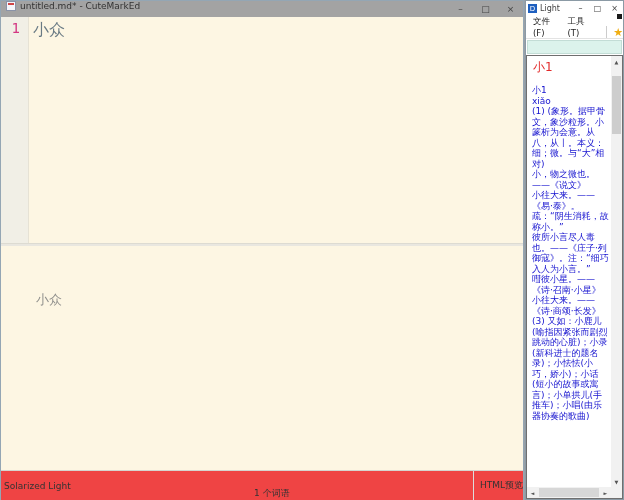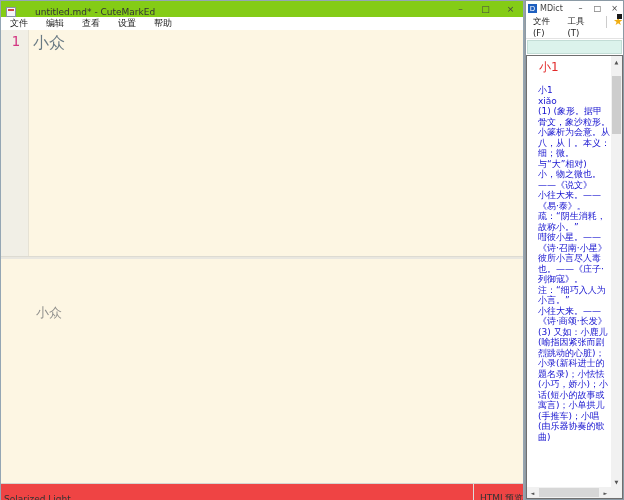--- a/index.html
+++ b/index.html
@@ -2,22 +2,22 @@
 <html><head>
 <meta charset="utf-8">
 <style>
   * { margin:0; padding:0; box-sizing:border-box; }
   html,body { width:624px; height:500px; overflow:hidden; }
   body { position:relative; background:#9aa0a6; font-family:"DejaVu Sans", sans-serif; }
 
   
   .win-editor { position:absolute; left:0; top:0; width:524px; height:500px;
     background:#ffffff; border:1px solid #94a6b4; display:flex; flex-direction:column; }
-  .titlebar { height:16px; display:flex; align-items:flex-end; background:#84cc16;
-    font-size:9px; color:#333; padding-left:5px; flex:0 0 16px;gap:15px; }
+  .titlebar { height:16px; display:flex; align-items:flex-start; background:#a3a3a3;
+    font-size:9px; color:#333; padding-left:5px; flex:0 0 16px; }
   .app-icon { width:10px; height:10px; margin-right:4px; border:1px solid #8a93a8;
     background:#f4f6fb; position:relative; }
   .app-icon::after { content:""; position:absolute; left:1px; top:1px; width:6px; height:2px; background:#d04545; }
   .title-text { white-space:nowrap; }
   .win-controls { margin-left:auto; display:flex; height:100%; }
   .win-btn { width:25px; height:100%; display:flex; align-items:center; justify-content:center;
     font-size:9px; color:#444; }
   .menubar { height:13px; display:flex; align-items:center; background:#ffffff;
     font-size:9px; color:#222; flex:0 0 13px; }
   .menu-item { padding:0 9px; }
@@ -40,34 +40,34 @@
   .status-right { padding-right:0; border-left:1px solid #ddd; padding-left:6px; height:100%; display:flex; align-items:center; }
 
   
   .win-dict { position:absolute; left:525px; top:0; width:99px; height:500px;
     background:#ffffff; border:1px solid #8b9aa5; display:flex; flex-direction:column; }
   .dict-titlebar { flex:0 0 15px; display:flex; align-items:center; font-size:8px; color:#444; padding-left:2px; }
   .dict-app-icon { width:9px; height:9px; background:#1e5fbf; color:#fff; font-size:7px;
     display:flex; align-items:center; justify-content:center; margin-right:3px; }
   .dict-controls { margin-left:auto; display:flex; height:100%; }
   .dict-btn { width:17px; height:100%; display:flex; align-items:center; justify-content:center; font-size:8px; color:#444; }
-  .dict-toolbar { flex:0 0 17px; display:flex; align-items:flex-start; font-size:8.5px; color:#222;
+  .dict-toolbar { flex:0 0 17px; display:flex; align-items:flex-end; font-size:8.5px; color:#222;
     border-bottom:1px solid #e3e3e3; padding-left:3px; position:relative; }
   .dict-menu-item { padding:0 4px; }
   .toolbar-sep { width:1px; height:12px; background:#ccc; margin-left:8px; }
   .star { color:#f0ae13; font-size:11px; margin-left:6px; line-height:1; }
   .overflow-mark { position:absolute; right:1px; top:-2px; width:5px; height:5px; background:#1a1a1a; }
 
   .dict-search { flex:0 0 14px; margin:1px 1px 0 1px; background:#dcf3ec;
     border:1px solid #c3ddd6; font-size:9px; padding:0 2px; outline:none;
     font-family:"DejaVu Sans", sans-serif; }
 
   .dict-content { flex:1; position:relative; border:1px solid #6f6f6f; margin-top:1px; background:#fff; overflow:hidden; }
   .dict-scroll { position:absolute; left:0; top:0; right:11px; bottom:11px; overflow:hidden;
-    padding:2px 1px 0 11px; }
+    padding:2px 1px 0 5px; }
   .dict-headword { color:#e22a2a; font-size:12px; margin:1px 0 9px 1px; }
   .dict-line { color:#1512cf; font-size:9px; line-height:10.5px; word-break:break-all; }
   .dict-line.bold { font-weight:normal; }
 
   .vscroll { position:absolute; right:0; top:0; bottom:11px; width:11px; background:#f1f1f1; }
   .vscroll .arrow { position:absolute; left:0; width:11px; height:11px; display:flex;
     align-items:center; justify-content:center; font-size:5px; color:#555; }
   .vscroll .arrow.up { top:0; }
   .vscroll .arrow.down { bottom:0; }
   .vthumb { position:absolute; left:1px; right:1px; top:20px; height:58px; background:#cdcdcd; }
@@ -89,27 +89,20 @@
   <div class="titlebar">
     <span class="app-icon"></span>
     <span class="title-text">untitled.md* - CuteMarkEd</span>
     <span class="win-controls">
       <span class="win-btn">–</span>
       <span class="win-btn">□</span>
       <span class="win-btn">×</span>
     </span>
   </div>
 
-  <div class="menubar">
-    <span class="menu-item">文件</span>
-    <span class="menu-item">编辑</span>
-    <span class="menu-item">查看</span>
-    <span class="menu-item">设置</span>
-    <span class="menu-item">帮助</span>
-  </div>
 
   <div class="editor-pane">
     <div class="gutter">
       <span>1</span>
     </div>
     <div class="editor-text">小众</div>
   </div>
 
   <div class="splitter"></div>
 
@@ -121,21 +114,21 @@
     <span class="status-left">Solarized Light</span>
     <span class="status-center">1 个词语</span>
     <span class="status-right">HTML预览</span>
   </div>
 </div>
 
 <div class="win-dict">
 
   <div class="dict-titlebar">
     <span class="dict-app-icon">D</span>
-    <span>MDict</span>
+    <span>Light</span>
     <span class="dict-controls">
       <span class="dict-btn">–</span>
       <span class="dict-btn">□</span>
       <span class="dict-btn">×</span>
     </span>
   </div>
 
   <div class="dict-toolbar">
     <span class="dict-menu-item">文件 (F)</span>
     <span class="dict-menu-item">工具 (T)</span>
@@ -147,22 +140,22 @@
   <input class="dict-search" value="" style="">
 
   <div class="dict-content">
     <div class="dict-scroll">
       <div class="dict-headword">小1</div>
       <div class="dict-line">小1</div>
       <div class="dict-line bold">xiǎo</div>
       <div class="dict-line">(1) (象形。据甲骨文，象沙粒形。小篆析为会意。从八，从丨。本义：细；微。与“大”相对)</div>
       <div class="dict-line">小，物之微也。——《说文》</div>
       <div class="dict-line">小往大来。——《易·泰》。疏：“阴生消耗，故称小。”</div>
+      <div class="dict-line">彼所小言尽人毒也。——《庄子·列御寇》。注：“细巧入人为小言。”</div>
       <div class="dict-line">嘒彼小星。——《诗·召南·小星》</div>
-      <div class="dict-line">彼所小言尽人毒也。——《庄子·列御寇》。注：“细巧入人为小言。”</div>
       <div class="dict-line">小往大来。——《诗·商颂·长发》</div>
       <div class="dict-line">(3) 又如：小鹿儿(喻指因紧张而剧烈跳动的心脏)；小录(新科进士的题名录)；小怯怯(小巧，娇小)；小话(短小的故事或寓言)；小单拱儿(手推车)；小唱(由乐器协奏的歌曲)</div>
 
     </div>
 
     <div class="vscroll">
       <span class="arrow up">▲</span>
       <span class="vthumb"></span>
       <span class="arrow down">▼</span>
     </div>

